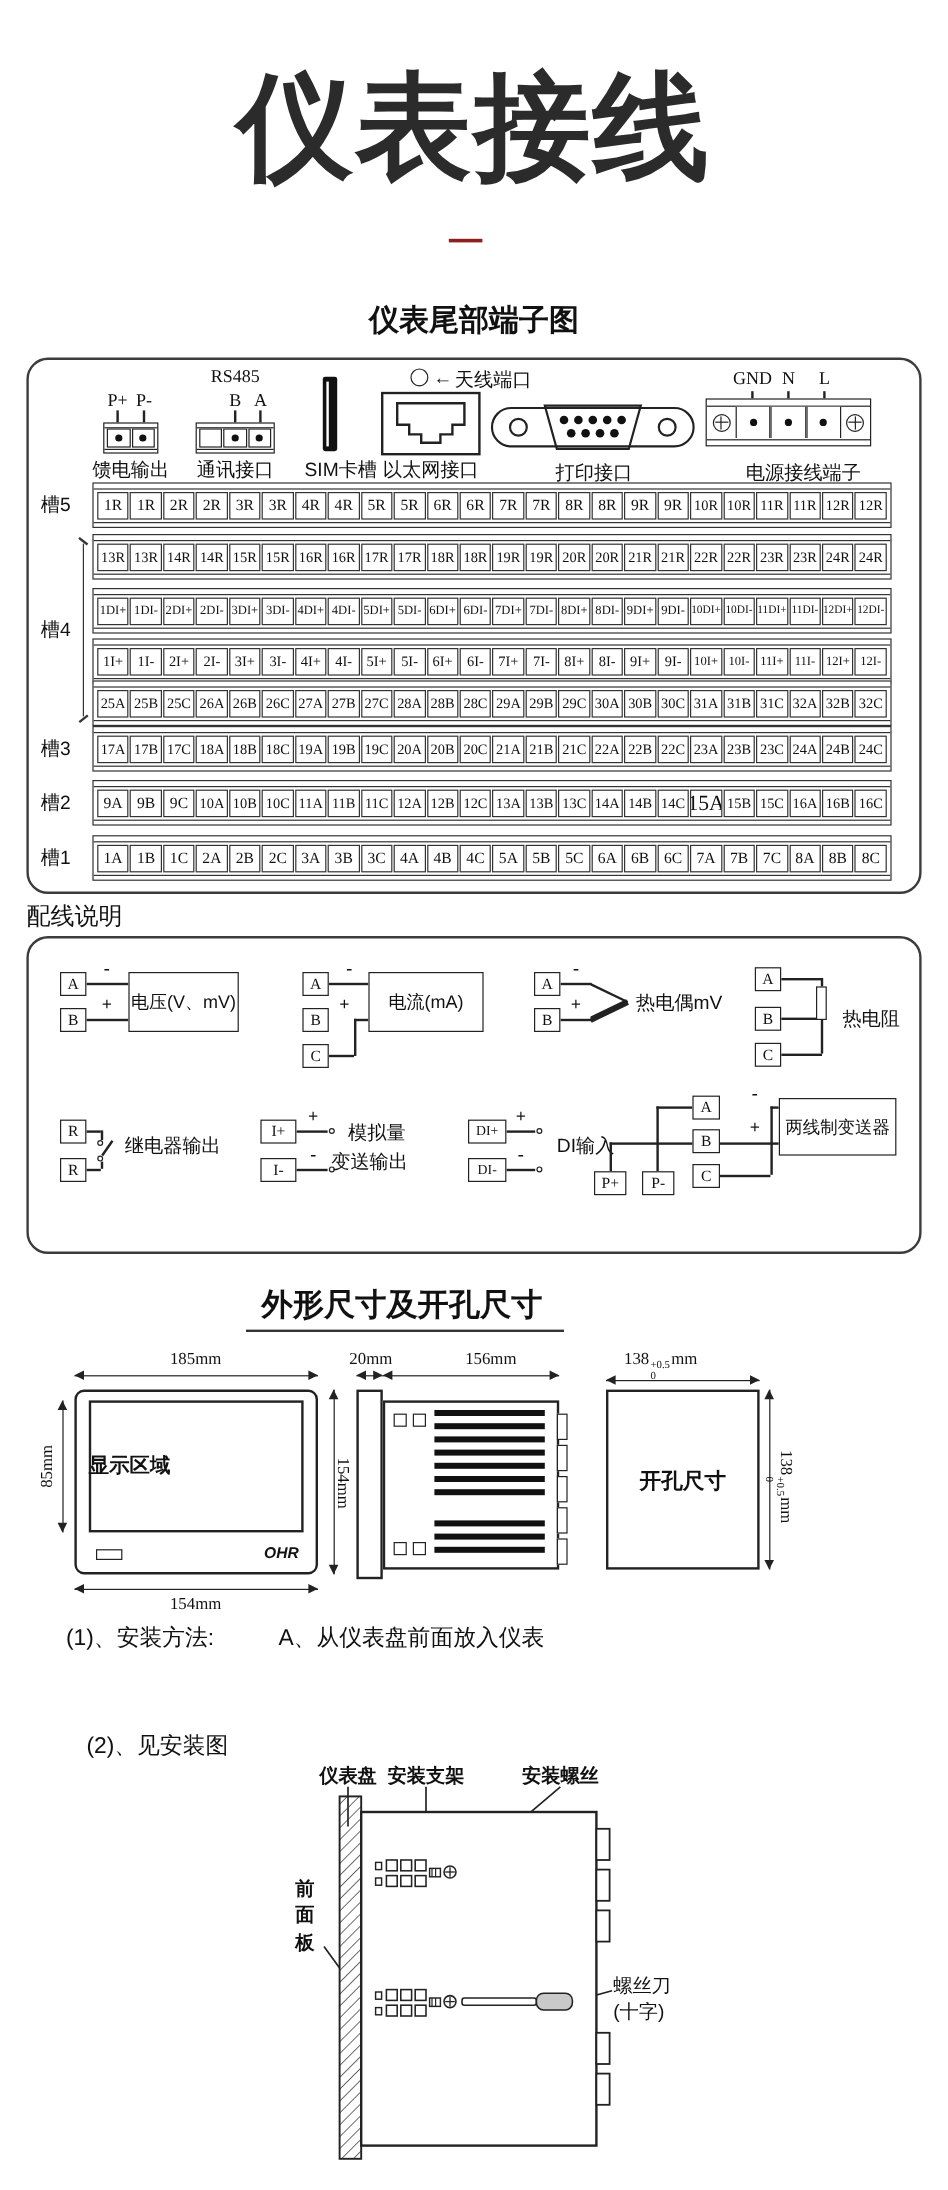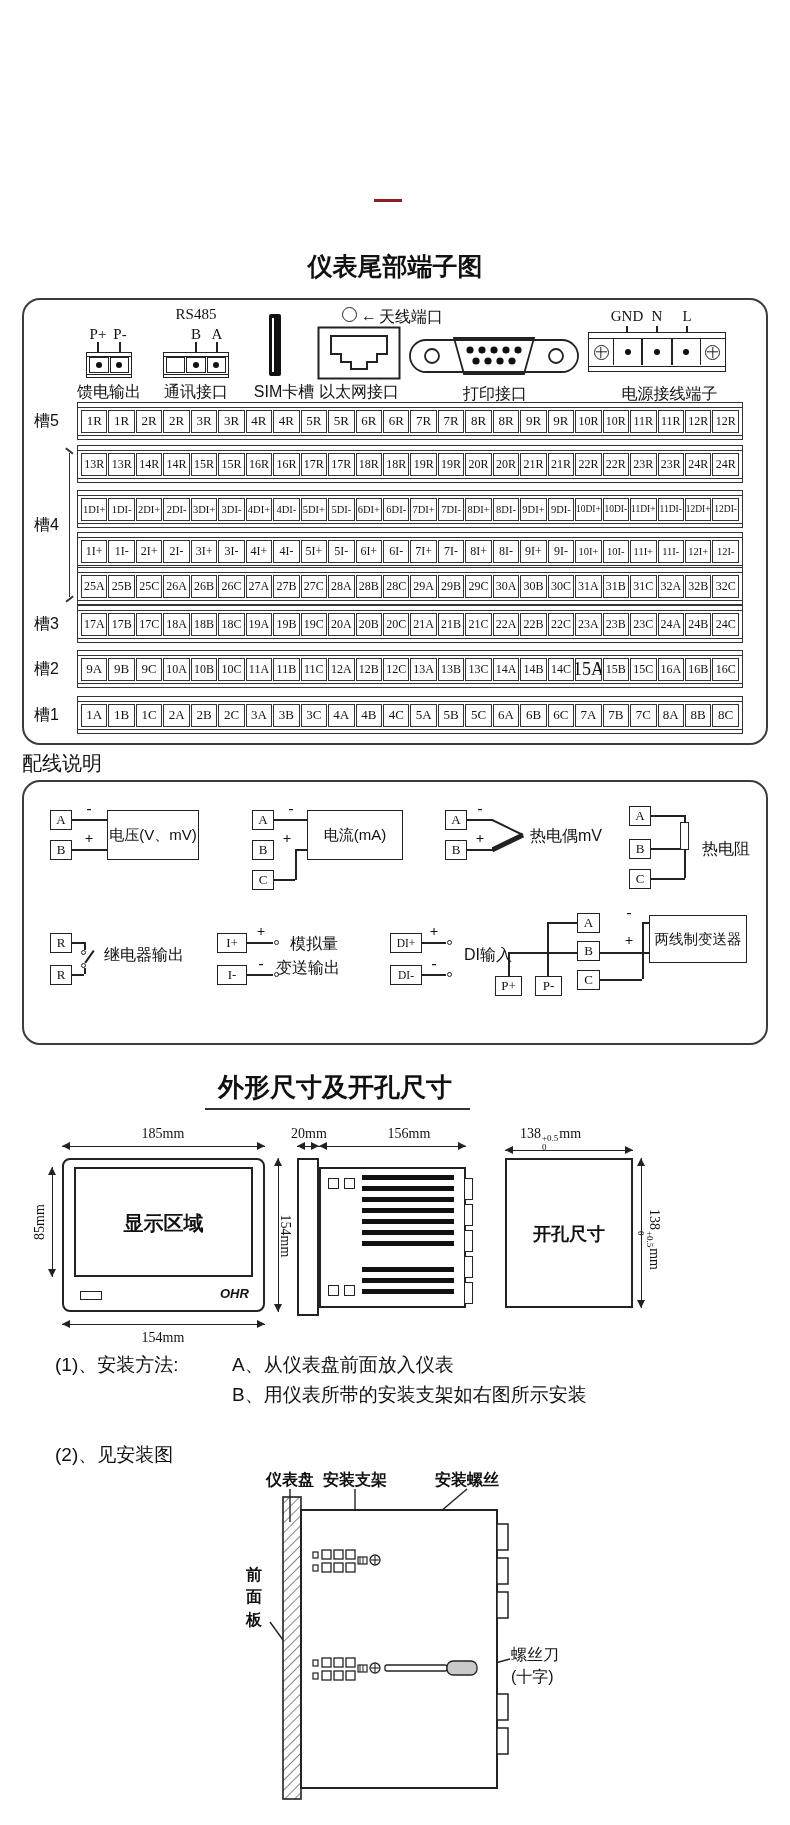--- a/index.html
+++ b/index.html
@@ -73,20 +73,21 @@
 
 .inst{position:absolute;font-size:19px;color:#111;white-space:nowrap}
 .diaglab{position:absolute;font-size:16px;font-weight:700;color:#111;white-space:nowrap}
 .fpvert{position:absolute;width:22px;font-size:16px;font-weight:700;line-height:1.4;color:#111;word-break:break-all}
 </style>
 </head>
 <body>
 
 <div class="page">
 
+  <h1 class="big-title">仪表接线</h1>
   <div class="red-dash"></div>
   <h2 class="subtitle">仪表尾部端子图</h2>
 
   <div class="tpanel">
 
     <div class="pinlab" style="left:62px;top:26px;width:24px">P+</div>
     <div class="pinlab" style="left:84px;top:26px;width:24px">P-</div>
     <div class="vstem" style="left:73px;top:42px;height:20px"></div>
     <div class="vstem" style="left:95px;top:42px;height:20px"></div>
     <div class="tblock" style="left:62px;top:52px;width:46px">
@@ -483,21 +484,21 @@
     <div class="bigbox" style="left:625px;top:133px;width:98px;height:48px;font-size:14.5px">两线制变送器</div>
   </div>
 
   <h2 class="dim-heading">外形尺寸及开孔尺寸</h2>
   <div class="dim-underline"></div>
 
   <div class="dimtext" style="left:110px;top:1126px;width:106px">185mm</div>
   <div class="dimh" style="left:62px;top:1146px;width:203px"></div>
   <div class="outline2" style="left:62px;top:1158px;width:203px;height:154px;border-radius:8px"></div>
   <div class="outline2" style="left:74px;top:1167px;width:179px;height:110px"></div>
-  <div class="abs" style="left:74px;top:1210px;width:179px;text-align:center;font-size:20px;font-weight:700">显示区域</div>
+  <div class="abs" style="left:74px;top:1210px;width:179px;font-size:17px;font-weight:700">显示区域</div>
   <div class="outline2" style="left:80px;top:1291px;width:22px;height:9px;border-width:1.3px"></div>
   <div class="abs" style="left:220px;top:1286px;font-size:13px;font-weight:700;font-style:italic">OHR</div>
   <div class="dimv" style="left:52px;top:1167px;height:110px"></div>
   <div class="dimtext" style="left:10px;top:1214px;width:60px;transform:rotate(-90deg)">85mm</div>
   <div class="dimh" style="left:62px;top:1324px;width:203px"></div>
   <div class="dimtext" style="left:133px;top:1330px;width:60px">154mm</div>
   <div class="dimv" style="left:278px;top:1158px;height:154px"></div>
   <div class="dimtext" style="left:255px;top:1228px;width:60px;transform:rotate(90deg)">154mm</div>
 
   <div class="dimtext" style="left:288px;top:1126px;width:42px">20mm</div>
@@ -538,22 +539,21 @@
   <div class="dimv" style="left:641px;top:1158px;height:150px"></div>
   <div class="dimtext" style="left:618px;top:1226px;transform:rotate(90deg)">
     <span>138</span><span class="tolstack">
         <span>+0.5</span>
         <span>0</span>
       </span><span>mm</span>
   </div>
 
   <div class="inst" style="left:55px;top:1352px">(1)、安装方法:</div>
   <div class="inst" style="left:232px;top:1352px">A、从仪表盘前面放入仪表</div>
-  <div class="inst" style="left:232px;top:1382px">B、用仪表所带的安装支架如右图所示安装</div>
-  <div class="inst" style="left:55px;top:1442px">(2)、见安装图</div>
+  <div class="inst" style="left:72px;top:1442px">(2)、见安装图</div>
 
   <div class="diaglab" style="left:266px;top:1470px">仪表盘</div>
   <div class="diaglab" style="left:323px;top:1470px">安装支架</div>
   <div class="diaglab" style="left:435px;top:1470px">安装螺丝</div>
   <div class="fpvert" style="left:246px;top:1564px">前面板</div>
   <div class="diaglab" style="left:511px;top:1645px;font-weight:400">螺丝刀</div>
   <div class="diaglab" style="left:511px;top:1667px;font-weight:400">(十字)</div>
 
   <svg class="abs" style="left:225px;top:1462px" width="545" height="358" viewBox="0 0 545 358">
     <defs>

